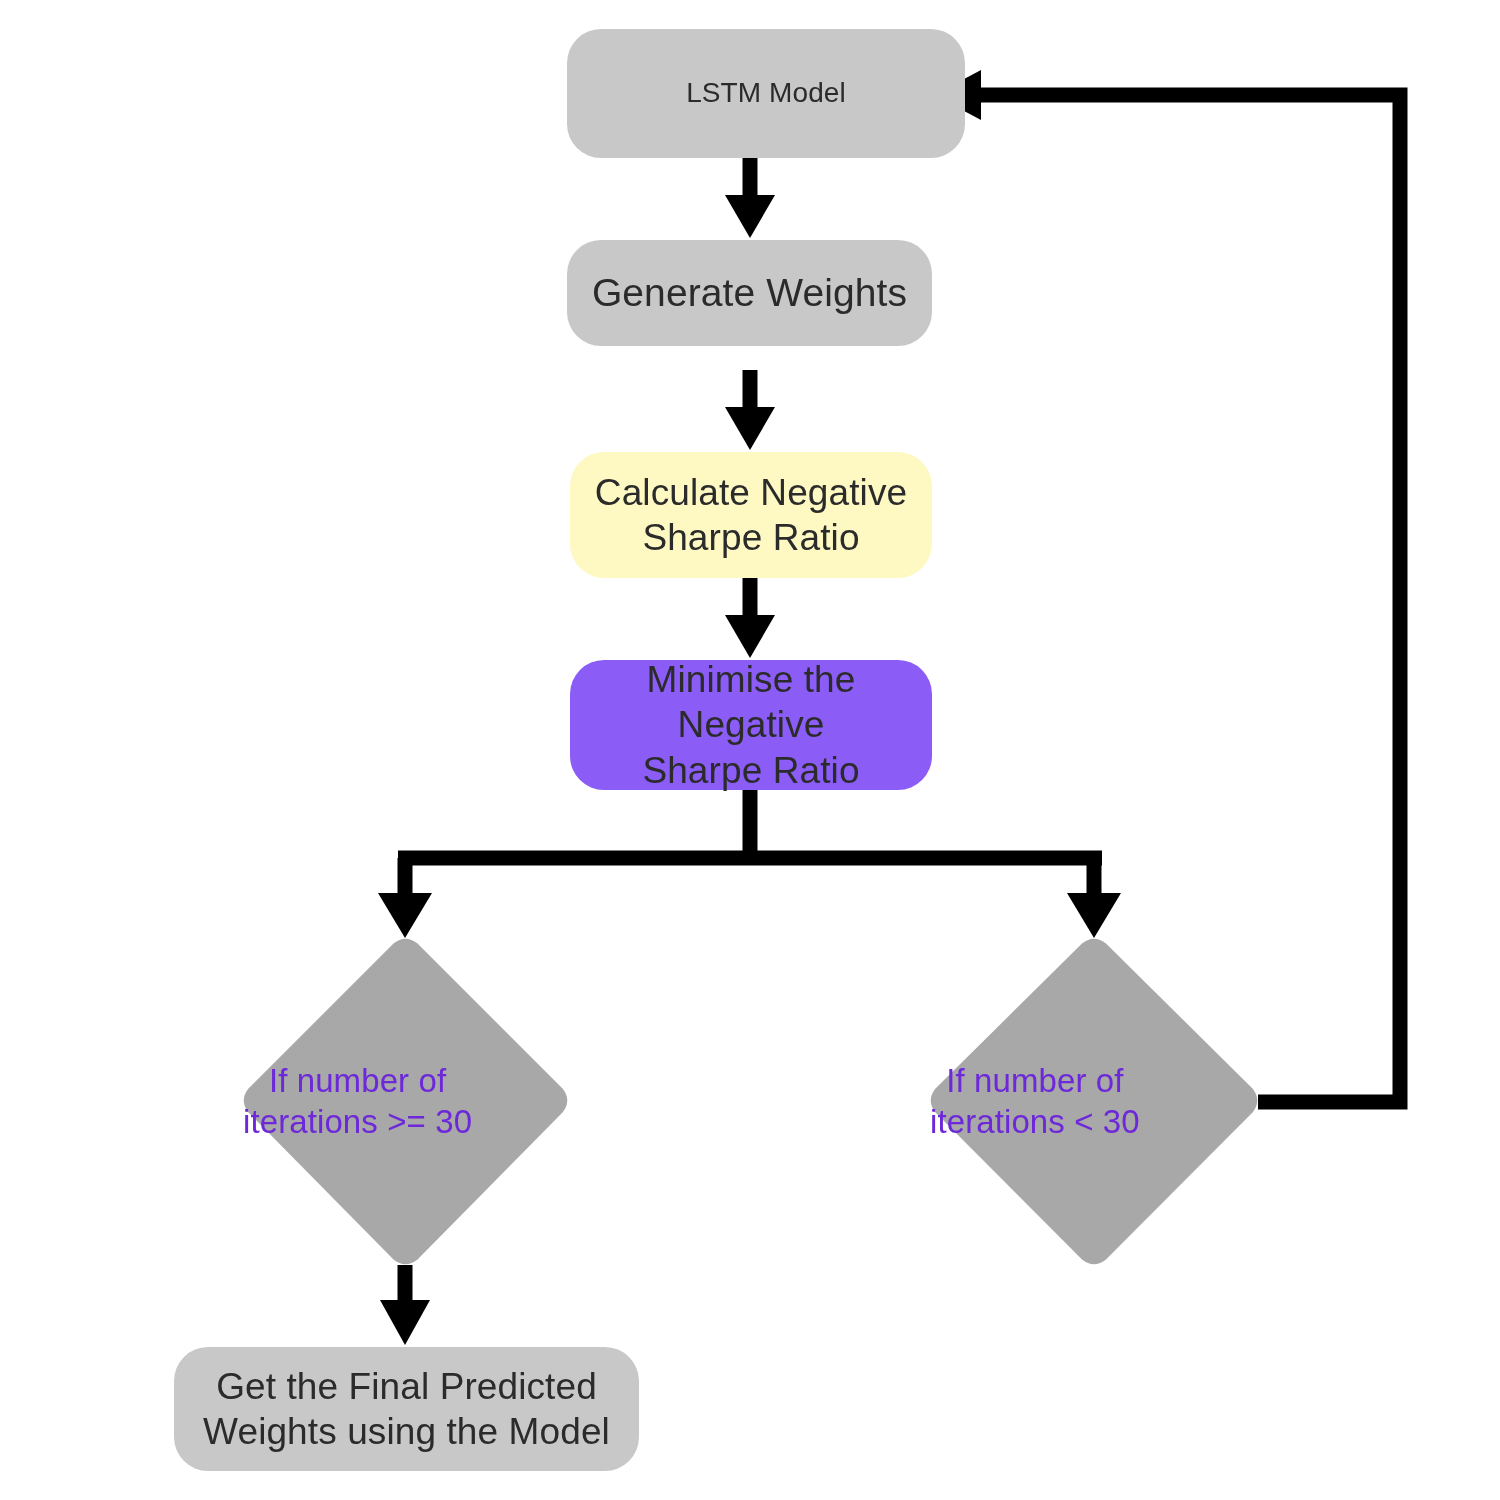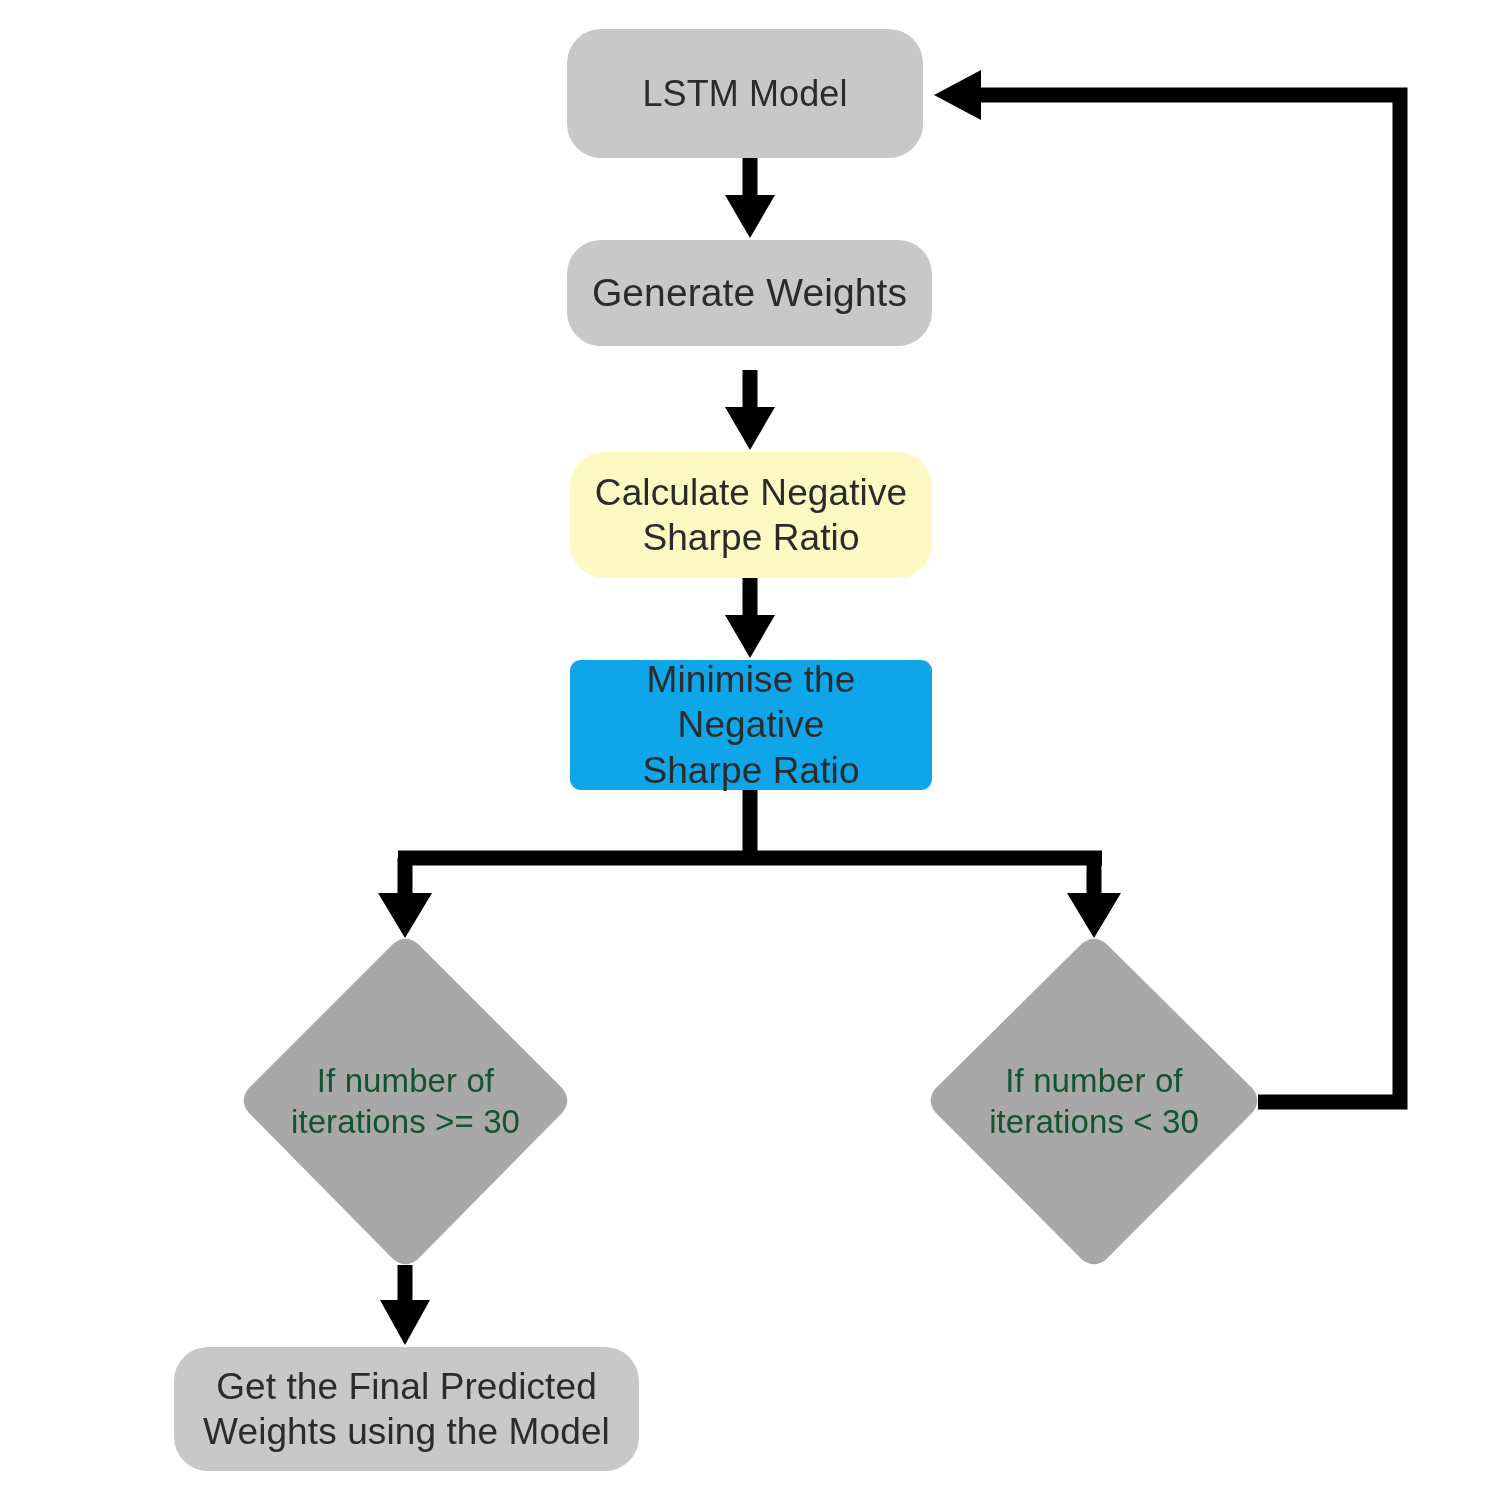--- a/index.html
+++ b/index.html
@@ -55,27 +55,27 @@
     height: 100%;
   }
   .diamond-text {
     position: absolute;
     left: 0;
     top: 0;
     width: 100%;
     height: 100%;
     display: flex;
     align-items: center;
-    justify-content: center;
+    justify-content: flex-start;
     text-align: center;
-    color: #14532d;
+    color: #6d28d9;
   }
 
   
-  #node-lstm        { left: 567px; top: 29px;   width: 356px; height: 129px; font-size: 36px; }
+  #node-lstm        { left: 567px; top: 29px;   width: 398px; height: 129px; font-size: 28px; }
   #node-generate    { left: 567px; top: 240px;  width: 365px; height: 106px; font-size: 39px; }
   #node-calculate   { left: 570px; top: 452px;  width: 362px; height: 126px; font-size: 37px; }
   #node-minimise    { left: 570px; top: 660px;  width: 362px; height: 130px; font-size: 37px; }
   #node-final       { left: 174px; top: 1347px; width: 465px; height: 124px; font-size: 37px; align-items: center; }
 
   #node-dec-left    { left: 243px; top: 938px;  width: 325px; height: 327px; font-size: 33px; }
   #node-dec-right   { left: 930px; top: 938px;  width: 328px; height: 327px; font-size: 33px; }
 </style>
 </head>
 <body>
@@ -127,21 +127,21 @@
 
   <div class="node process" id="node-generate" style="background:#c8c8c8;">
     <span class="node-label">Generate Weights</span>
   </div>
 
   <div class="node process" id="node-calculate" style="background:#fef9c3;">
     <span class="node-label">Calculate Negative
 Sharpe Ratio</span>
   </div>
 
-  <div class="node process" id="node-minimise" style="background:#0ea5e9;border-radius:11px;">
+  <div class="node process" id="node-minimise" style="background:#8b5cf6;">
     <span class="node-label">Minimise the Negative
 Sharpe Ratio</span>
   </div>
 
   <div class="diamond-wrap" id="node-dec-left">
     <svg class="diamond-shape" viewBox="0 0 325 327" xmlns="http://www.w3.org/2000/svg">
       <path d="M 150.5 5.5 Q 162.5 -4 174.5 5.5 L 319.5 150.5 Q 329 162.5 319.5 174.5
                L 174.5 321.5 Q 162.5 331 150.5 321.5 L 5.5 174.5 Q -4 162.5 5.5 150.5 Z" fill="#a8a8a8"></path>
     </svg>
     <div class="diamond-text">

